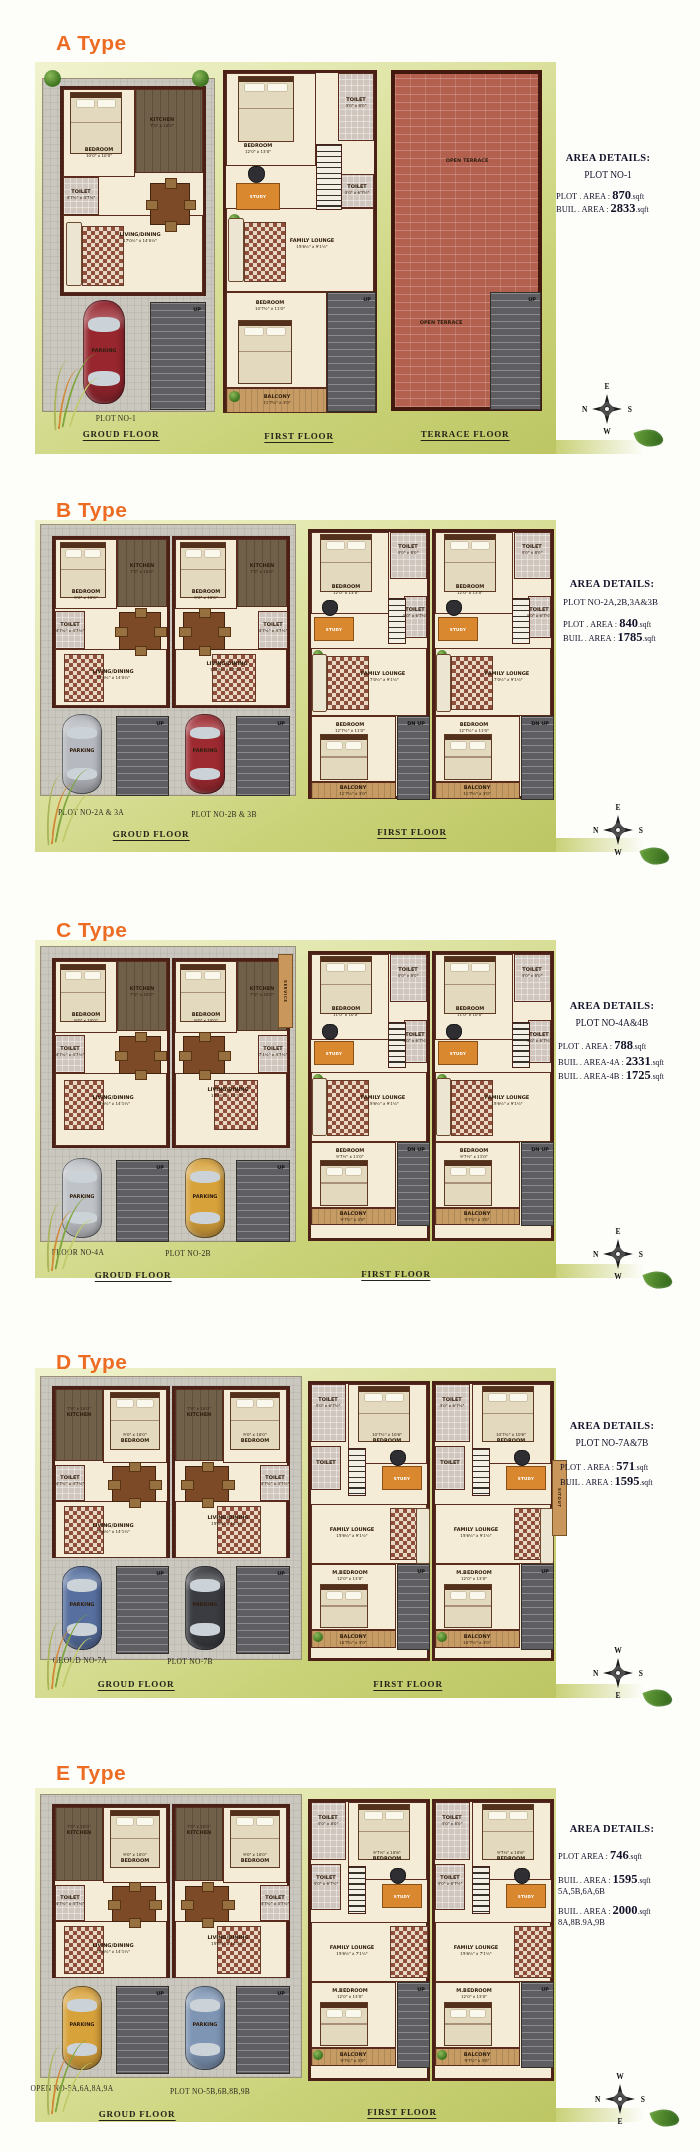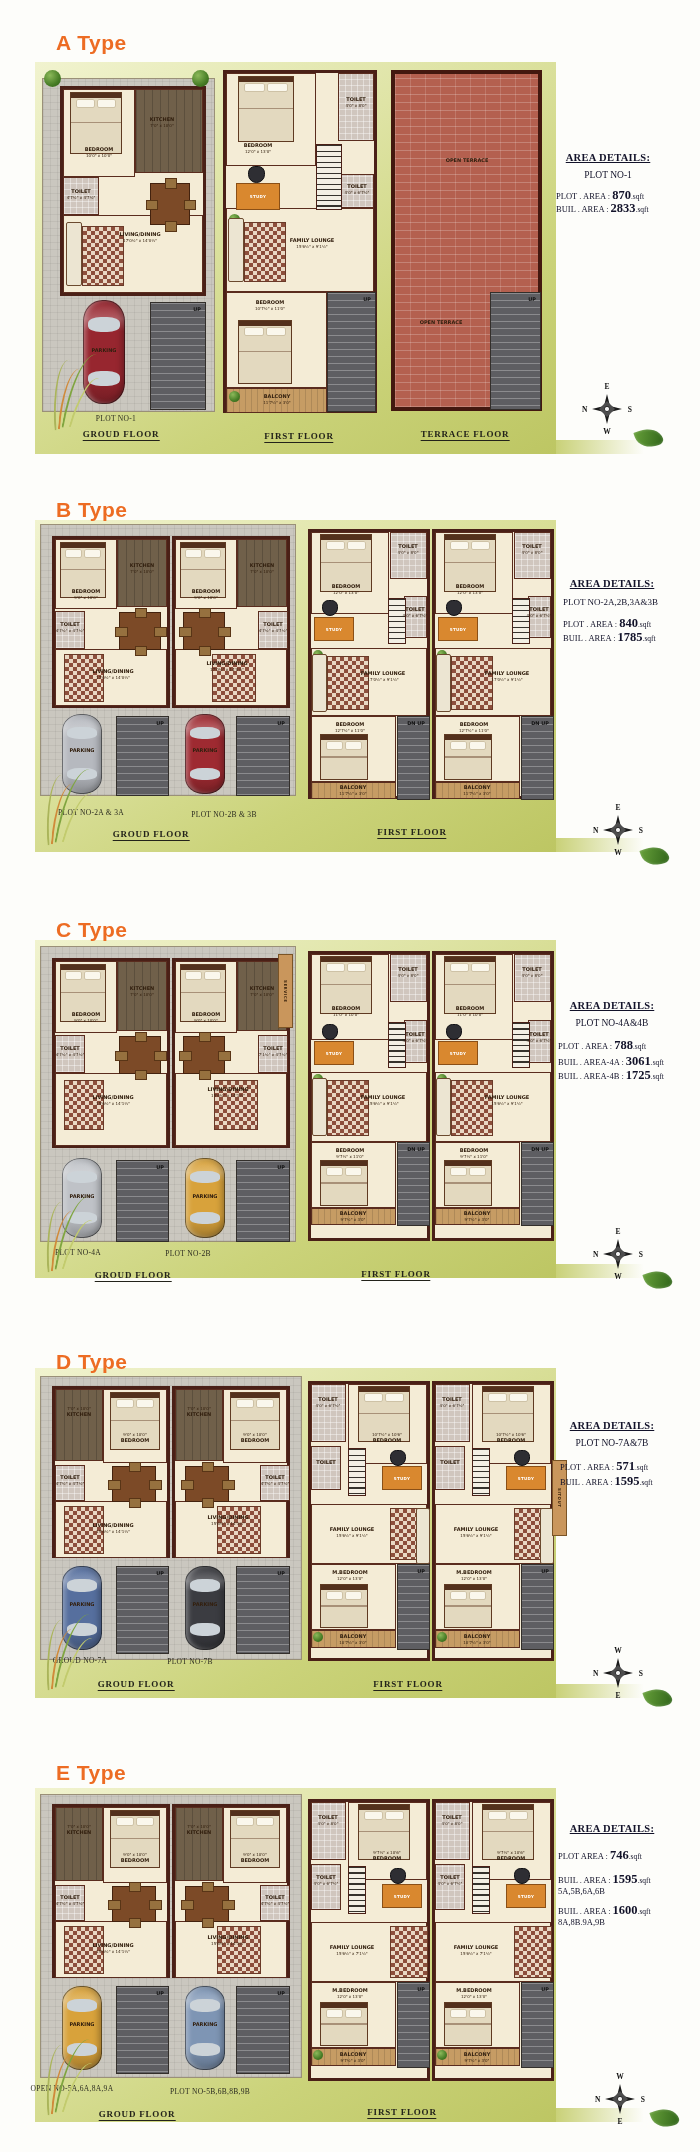--- a/index.html
+++ b/index.html
@@ -42,21 +42,21 @@
         background-image:repeating-linear-gradient(180deg,#35322c 0 1.2px,transparent 1.2px 5.5px),
                          repeating-linear-gradient(180deg,rgba(170,40,40,.8) 0 1.2px,transparent 1.2px 11px)}
   .desk{position:absolute;background:#d9882f;border:1px solid #8a4f16}
   .desk .desktxt{position:absolute;inset:0;display:flex;align-items:center;justify-content:center;font:bold 4px "DejaVu Sans",sans-serif;color:#fff;letter-spacing:.3px}
   .chairf{position:absolute;background:#2e2e33;border-radius:40% 40% 50% 50%;border:1px solid #101014}
   .tree{position:absolute;border-radius:50%;background:radial-gradient(circle at 35% 32%,#8cb95a,#477d26 60%,#2c5a14)}
   .strip{position:absolute;background:#c9965c;border:1px solid #7a5426}
   .strip .striptxt{position:absolute;inset:0;display:flex;align-items:center;justify-content:center;writing-mode:vertical-rl;
         font:bold 4px "DejaVu Sans",sans-serif;color:#3c250e;letter-spacing:.5px}
   .area-heading{position:absolute;transform:translateX(-50%);font:bold 10.5px "Liberation Serif",serif;color:#121229;
-        text-decoration:underline;letter-spacing:.3px;white-space:nowrap}
+        letter-spacing:.3px;white-space:nowrap}
   .area-sub{position:absolute;transform:translateX(-50%);font:9.5px "Liberation Serif",serif;color:#121229;white-space:nowrap}
   .area-subl{position:absolute;font:9px "Liberation Serif",serif;color:#121229;white-space:nowrap}
   .area-row{position:absolute;font:8.5px "Liberation Serif",serif;color:#121229;white-space:nowrap}
   .area-row .v{font-weight:bold;font-size:12.5px;margin-left:2px}
   .area-row .u{font-size:7.5px}
   .area-note{position:absolute;font:8.5px "Liberation Serif",serif;color:#121229;white-space:nowrap}
   .lbl-plot{position:absolute;transform:translateX(-50%);font:7.5px "Liberation Serif",serif;color:#2b2b20;letter-spacing:.3px;white-space:nowrap}
   .lbl-floor{position:absolute;transform:translateX(-50%);font:bold 9px "Liberation Serif",serif;color:#23231a;letter-spacing:.8px;
         border-bottom:1px solid #23231a;padding-bottom:1px;white-space:nowrap}
   .compass{position:absolute;width:50px;height:50px;transform:translate(-50%,-50%);z-index:6}
@@ -644,23 +644,23 @@
       <div class="pw" style="left: 12%;"></div>
       <div class="pw" style="right: 12%;"></div>
       <div class="fold"></div>
     </div>
     <div class="stairs" style="left: 521px; top: 1142px; width: 31px; height: 82px;">
       <span class="uptxt">DN UP</span>
     </div>
     <div class="area-heading" style="left: 612px; top: 1000px;">AREA DETAILS:</div>
     <div class="area-sub" style="left: 612px; top: 1018px;">PLOT NO-4A&amp;4B</div>
     <div class="area-row" style="left: 558px; top: 1038px;"><div class="lab" style="display: inline;">PLOT . AREA :</div><div class="v" style="display: inline;">788</div><div class="u" style="display: inline;">.sqft</div></div>
-    <div class="area-row" style="left: 558px; top: 1054px;"><div class="lab" style="display: inline;">BUIL . AREA-4A :</div><div class="v" style="display: inline;">3061</div><div class="u" style="display: inline;">.sqft</div></div>
+    <div class="area-row" style="left: 558px; top: 1054px;"><div class="lab" style="display: inline;">BUIL . AREA-4A :</div><div class="v" style="display: inline;">2331</div><div class="u" style="display: inline;">.sqft</div></div>
     <div class="area-row" style="left: 558px; top: 1068px;"><div class="lab" style="display: inline;">BUIL . AREA-4B :</div><div class="v" style="display: inline;">1725</div><div class="u" style="display: inline;">.sqft</div></div>
-    <div class="lbl-plot" style="left: 78px; top: 1248px;">PLOT NO-4A</div>
+    <div class="lbl-plot" style="left: 78px; top: 1248px;">FLOOR NO-4A</div>
     <div class="lbl-plot" style="left: 188px; top: 1249px;">PLOT NO-2B</div>
     <div class="lbl-floor" style="left: 133px; top: 1270px;">GROUD FLOOR</div>
     <div class="lbl-floor" style="left: 396px; top: 1269px;">FIRST FLOOR</div>
     <div class="compass" style="left: 618px; top: 1254px;">
       <svg width="30" height="30" viewBox="0 0 30 30" style="position:absolute;left:10px;top:10px">
         <polygon points="15,0 18,12 30,15 18,18 15,30 12,18 0,15 12,12" fill="#1a1a1a"></polygon>
         <polygon points="15,7 23,15 15,23 7,15" fill="#4d4d4d"></polygon>
         <circle cx="15" cy="15" r="2.6" fill="#f2f2f2" stroke="#111" stroke-width="0.8"></circle>
       </svg>
       <span class="cT">E</span>
@@ -1099,21 +1099,21 @@
       <div class="fold"></div>
     </div>
     <div class="stairs" style="left: 521px; top: 1982px; width: 31px; height: 84px;">
       <span class="uptxt">UP</span>
     </div>
     <div class="tree" style="left: 437px; top: 2050px; width: 10px; height: 10px;"></div>
     <div class="area-heading" style="left: 612px; top: 1823px;">AREA DETAILS:</div>
     <div class="area-row" style="left: 558px; top: 1848px;"><div class="lab" style="display: inline; margin-top: 29px;">PLOT AREA :</div><div class="v" style="display: inline;">746</div><div class="u" style="display: inline;">.sqft</div></div>
     <div class="area-row" style="left: 558px; top: 1872px;"><div class="lab" style="display: inline;">BUIL . AREA :</div><div class="v" style="display: inline;">1595</div><div class="u" style="display: inline;">.sqft</div></div>
     <div class="area-note" style="left: 558px; top: 1886px;">5A,5B,6A,6B</div>
-    <div class="area-row" style="left: 558px; top: 1903px;"><div class="lab" style="display: inline;">BUIL . AREA :</div><div class="v" style="display: inline;">1600</div><div class="u" style="display: inline;">.sqft</div></div>
+    <div class="area-row" style="left: 558px; top: 1903px;"><div class="lab" style="display: inline;">BUIL . AREA :</div><div class="v" style="display: inline;">2000</div><div class="u" style="display: inline;">.sqft</div></div>
     <div class="area-note" style="left: 558px; top: 1917px;">8A,8B.9A,9B</div>
     <div class="lbl-plot" style="left: 72px; top: 2084px;">OPEN NO-5A,6A,8A,9A</div>
     <div class="lbl-plot" style="left: 210px; top: 2087px;">PLOT NO-5B,6B,8B,9B</div>
     <div class="lbl-floor" style="left: 137px; top: 2109px;">GROUD FLOOR</div>
     <div class="lbl-floor" style="left: 402px; top: 2107px;">FIRST FLOOR</div>
     <div class="compass" style="left: 620px; top: 2099px;">
       <svg width="30" height="30" viewBox="0 0 30 30" style="position:absolute;left:10px;top:10px">
         <polygon points="15,0 18,12 30,15 18,18 15,30 12,18 0,15 12,12" fill="#1a1a1a"></polygon>
         <polygon points="15,7 23,15 15,23 7,15" fill="#4d4d4d"></polygon>
         <circle cx="15" cy="15" r="2.6" fill="#f2f2f2" stroke="#111" stroke-width="0.8"></circle>

